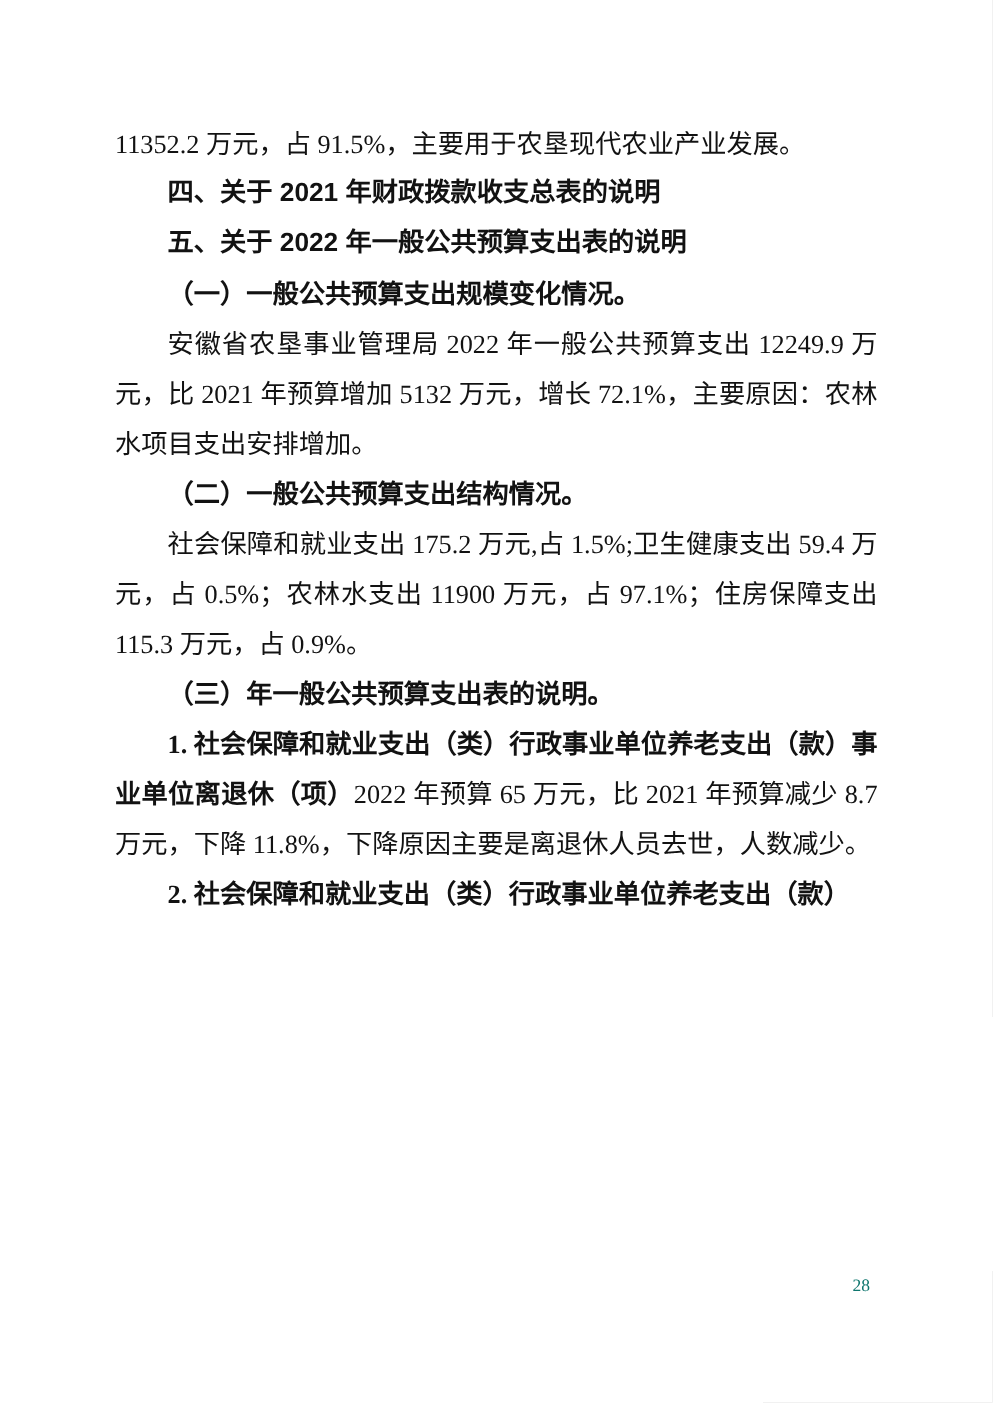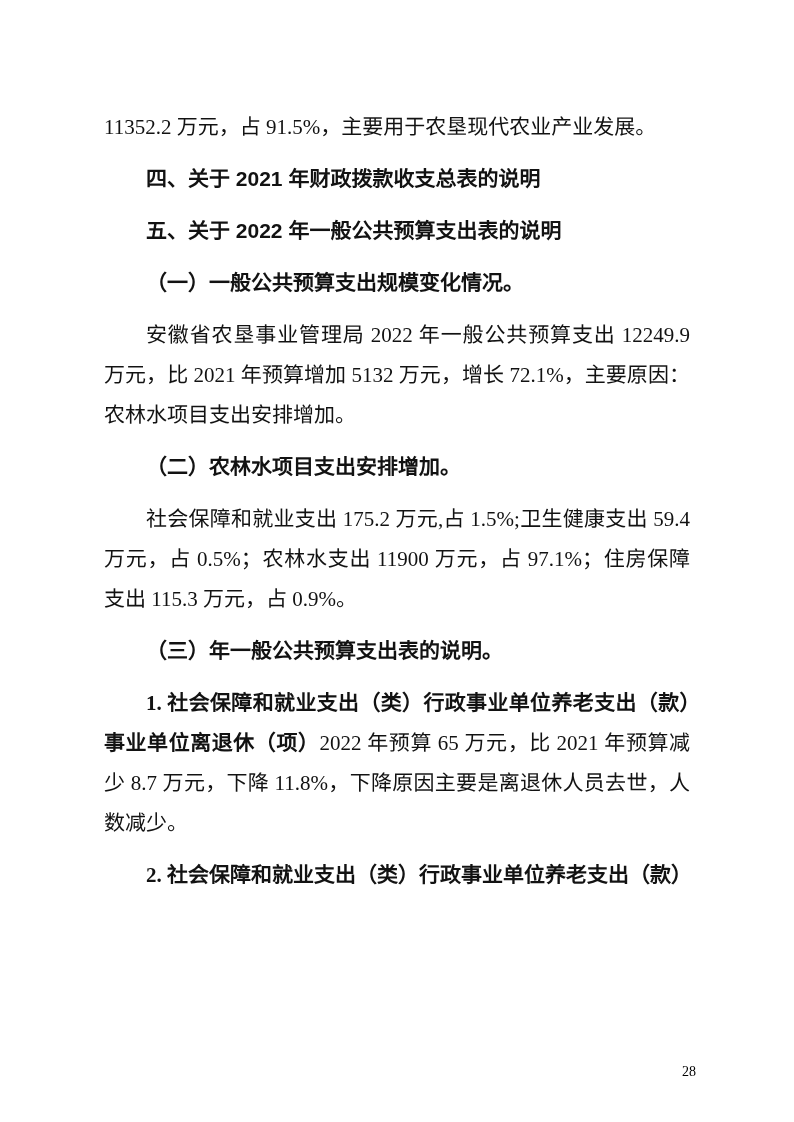--- a/index.html
+++ b/index.html
@@ -15,57 +15,57 @@
   }
   .content {
     position: absolute;
     left: 92px;
     top: 95px;
     width: 610px;
     font-size: 21px;
     line-height: 40px;
     text-align: justify;
   }
-  .content p { margin: 12px; text-indent: 2em; }
+  .content p { margin: 0; text-indent: 2em; }
   p.continuation { text-indent: 0; }
   
   .h-hei {
     font-weight: bold;
     font-family: "Liberation Sans", "DejaVu Sans", sans-serif;
   }
   
   .h-kai { font-weight: bold; }
   .lead-bold { font-weight: bold; }
   .footer {
     position: absolute;
-    top: 1062px;
+    top: 1020px;
     right: 98px;
     font-size: 14px;
     line-height: 20px;
-    color: #000000;
+    color: #0f766e;
   }
 </style>
 </head>
 <body>
 
 <div class="page">
   <div class="content">
 
     <p class="continuation">11352.2 万元，占 91.5%，主要用于农垦现代农业产业发展。</p>
 
     <p class="h-hei">四、关于 2021 年财政拨款收支总表的说明</p>
 
 
     <p class="h-hei">五、关于 2022 年一般公共预算支出表的说明</p>
 
     <p class="h-kai">（一）一般公共预算支出规模变化情况。</p>
 
     <p>安徽省农垦事业管理局 2022 年一般公共预算支出 12249.9 万元，比 2021 年预算增加 5132 万元，增长 72.1%，主要原因：农林水项目支出安排增加。</p>
 
-    <p class="h-kai">（二）农林水项目支出安排增加。</p>
+    <p class="h-kai">（二）一般公共预算支出结构情况。</p>
 
     <p>社会保障和就业支出 175.2 万元,占 1.5%;卫生健康支出 59.4 万元，占 0.5%；农林水支出 11900 万元，占 97.1%；住房保障支出 115.3 万元，占 0.9%。</p>
 
     <p class="h-kai">（三）年一般公共预算支出表的说明。</p>
 
     <p><span class="lead-bold">1. 社会保障和就业支出（类）行政事业单位养老支出（款）事业单位离退休（项）</span><span>2022 年预算 65 万元，比 2021 年预算减少 8.7 万元，下降 11.8%，下降原因主要是离退休人员去世，人数减少。</span></p>
 
     <p class="lead-bold">2. 社会保障和就业支出（类）行政事业单位养老支出（款）</p>
 
   </div>

